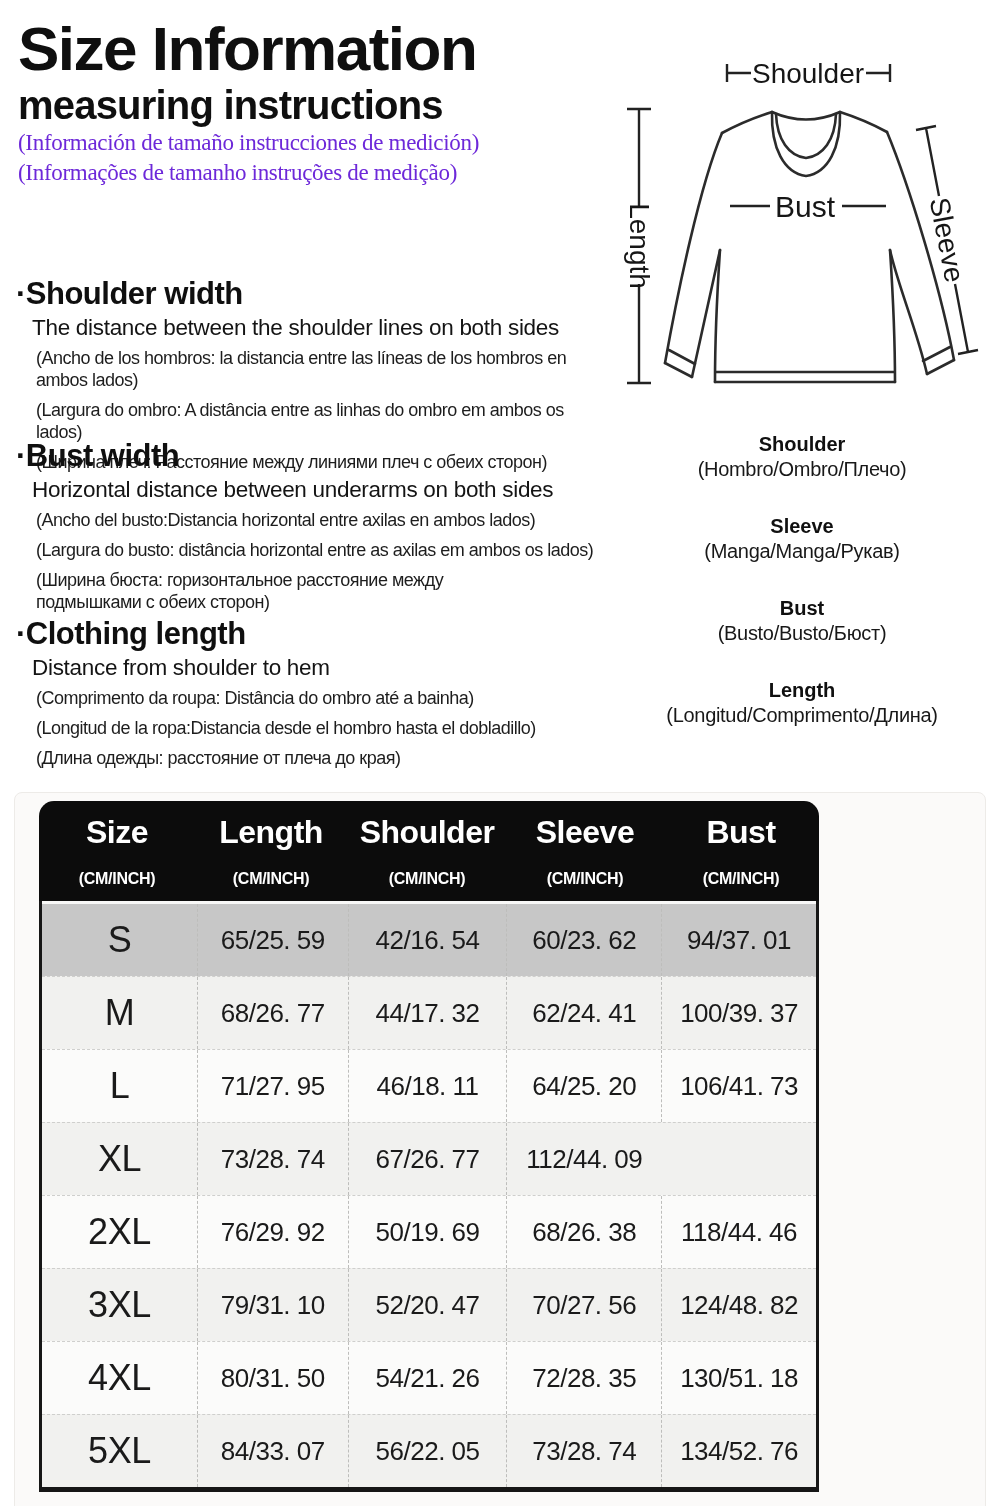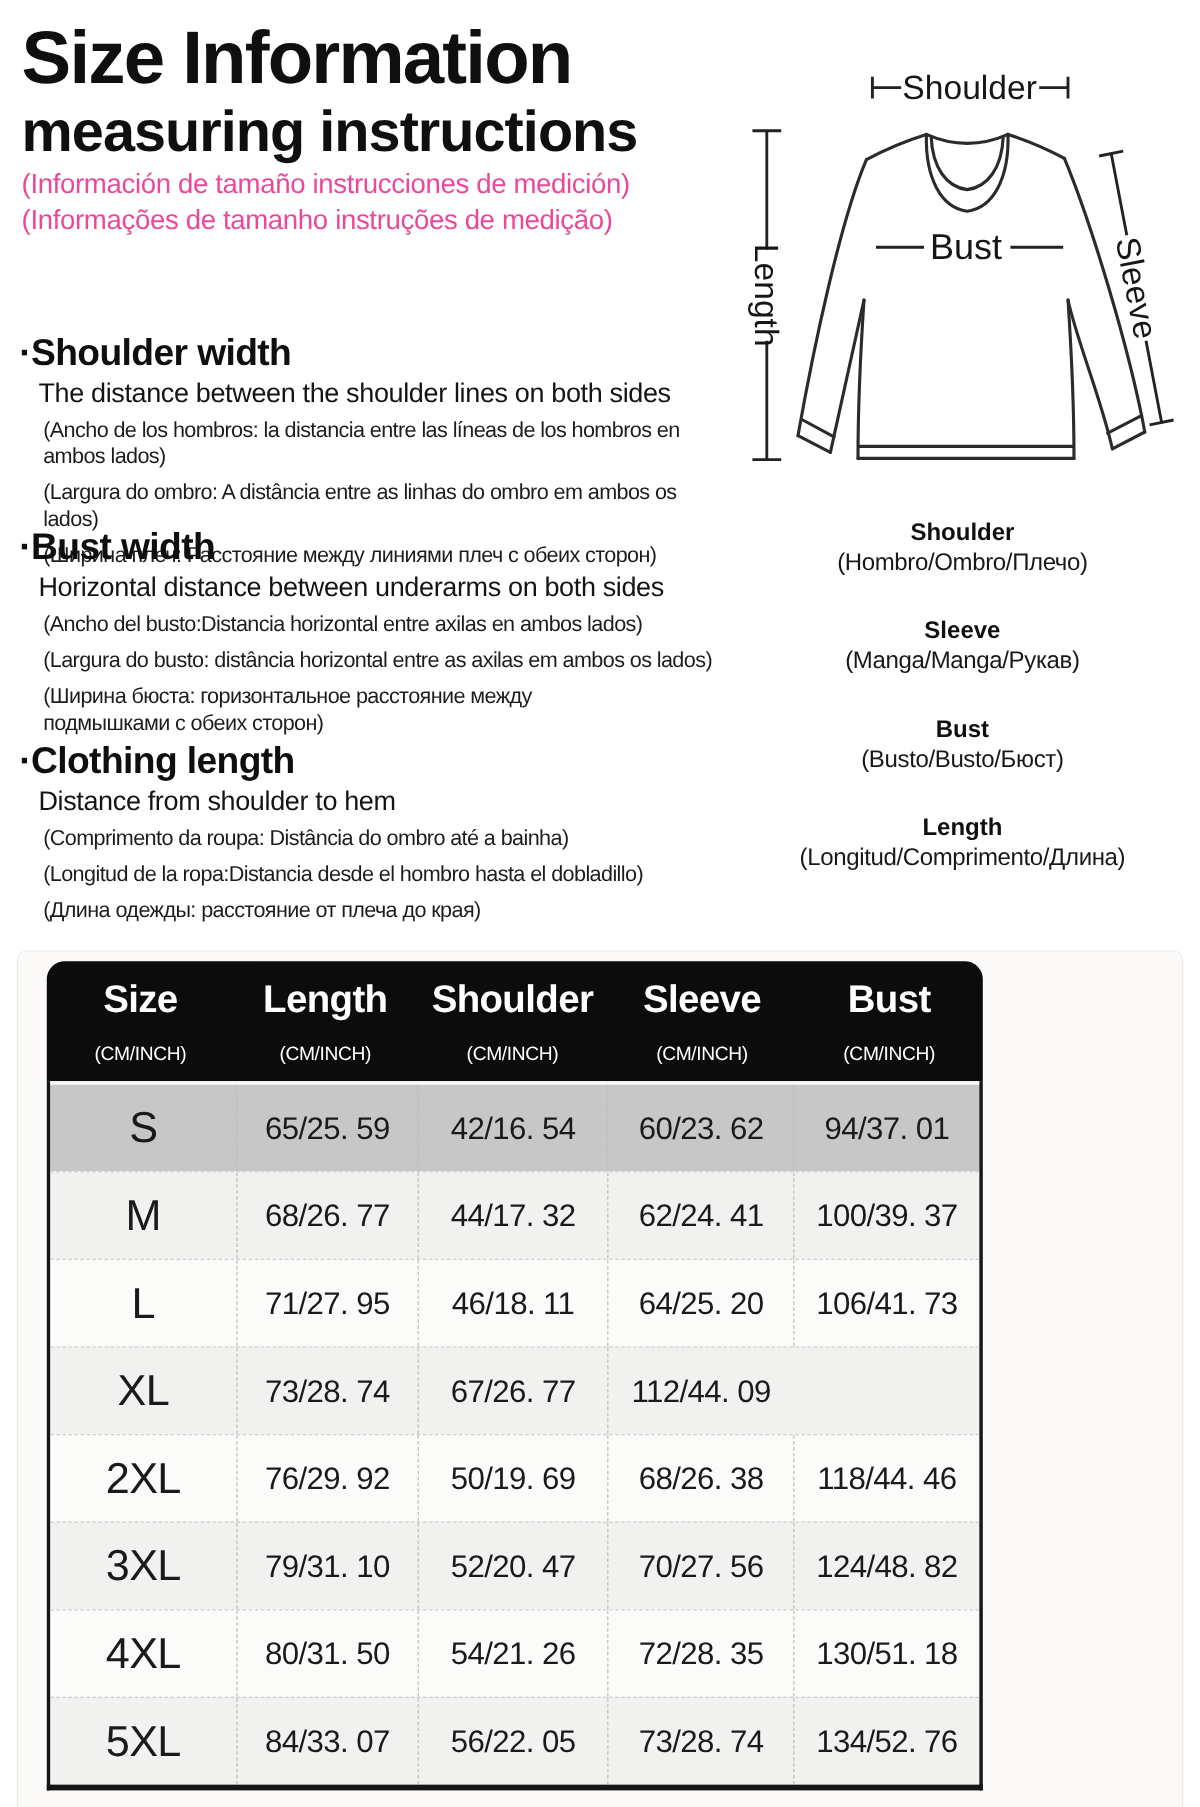--- a/index.html
+++ b/index.html
@@ -5,22 +5,22 @@
   html,body{margin:0;padding:0;}
   body{
     width:1000px;height:1506px;position:relative;overflow:hidden;
     background:#ffffff;color:#151515;
     font-family:"Liberation Sans","DejaVu Sans",sans-serif;
     -webkit-font-smoothing:antialiased;
   }
   
   .intro{position:absolute;left:18px;top:16px;width:585px;}
   .title{font-size:62px;font-weight:bold;letter-spacing:-1.5px;line-height:1.05;color:#0f0f0f;}
-  .subtitle{font-size:48px;font-weight:bold;letter-spacing:-0.8px;margin-top:2px;color:#0f0f0f;}
-  .intro-trans{font-size:23px;line-height:1.25;margin-top:1px;color:#ec4899;letter-spacing:-0.3px;}
+  .subtitle{font-size:40px;font-weight:bold;letter-spacing:-0.8px;margin-top:2px;color:#0f0f0f;}
+  .intro-trans{font-size:23px;line-height:1.25;margin-top:1px;color:#6d28d9;letter-spacing:-0.3px;font-family:Liberation Serif, serif;}
   
   .sec{position:absolute;left:16px;width:585px;}
   .sec1{top:276px;} .sec2{top:438px;} .sec3{top:616px;}
   .sec-heading{font-size:31px;font-weight:bold;letter-spacing:-0.5px;color:#0f0f0f;}
   .sec-desc{font-size:22.5px;margin:3px 0 7px 16px;color:#141414;letter-spacing:-0.3px;}
   .sec-trans{font-size:18px;letter-spacing:-0.5px;line-height:1.22;margin:0 0 8px 20px;max-width:560px;color:#1d1d1d;}
   .w520{max-width:505px;}
   
   .diagram{position:absolute;left:600px;top:30px;width:400px;height:400px;}
   .diagram svg{display:block;}
@@ -32,21 +32,21 @@
   .legend-name{font-size:20px;font-weight:bold;color:#101010;}
   .legend-trans{font-size:20px;margin-top:2px;color:#181818;letter-spacing:-0.3px;}
   
   .table-panel{position:absolute;left:14px;top:792px;width:970px;height:714px;
     background:#fbfaf9;border:1px solid #edebe8;border-radius:8px 8px 0 0;}
   .size-table{position:absolute;left:24px;top:8px;width:780px;}
   .thead{display:grid;grid-template-columns:20% 19.5% 20.5% 20% 20%;
     background:#0c0c0c;color:#ffffff;border-radius:15px 15px 0 0;height:100px;
     align-items:center;text-align:center;}
   .th-label{font-size:32px;font-weight:bold;letter-spacing:-0.5px;}
-  .th-unit{font-size:16px;font-weight:normal;margin-top:19px;letter-spacing:-0.3px;}
+  .th-unit{font-size:16px;font-weight:bold;margin-top:19px;letter-spacing:-0.3px;}
   .tbody{border-left:3px solid #161616;border-right:3px solid #161616;border-bottom:5px solid #161616;}
   .tr{display:grid;grid-template-columns:20% 19.5% 20.5% 20% 20%;height:72px;
     background:#fbfbfa;border-top:1px dashed #cfcfcd;}
   .tr-s{background:#c7c7c7;border-top:3px solid #f8f8f7;}
   .tr-alt{background:#f1f1ef;}
   .td{display:flex;align-items:center;justify-content:center;height:100%;color:#1a1a1a;}
   .tr .td + .td{border-left:1px dashed #bdbdbb;}
   .td-size{font-size:36px;letter-spacing:-0.5px;}
   .td-val{font-size:26px;letter-spacing:-0.5px;}
 </style>

